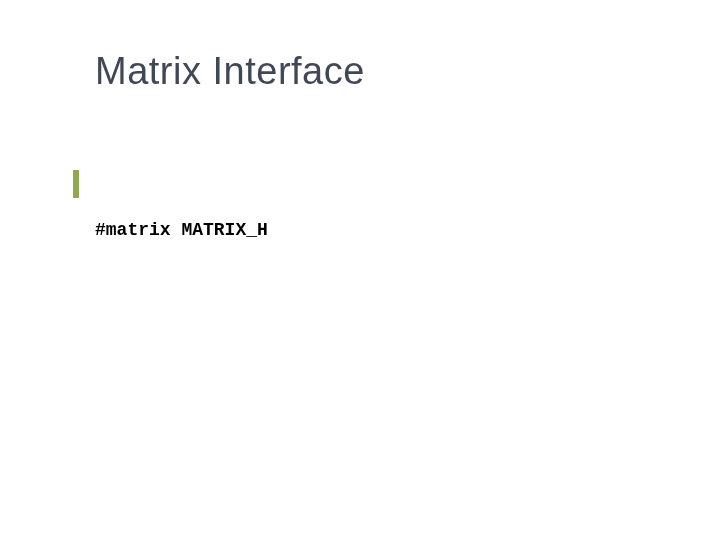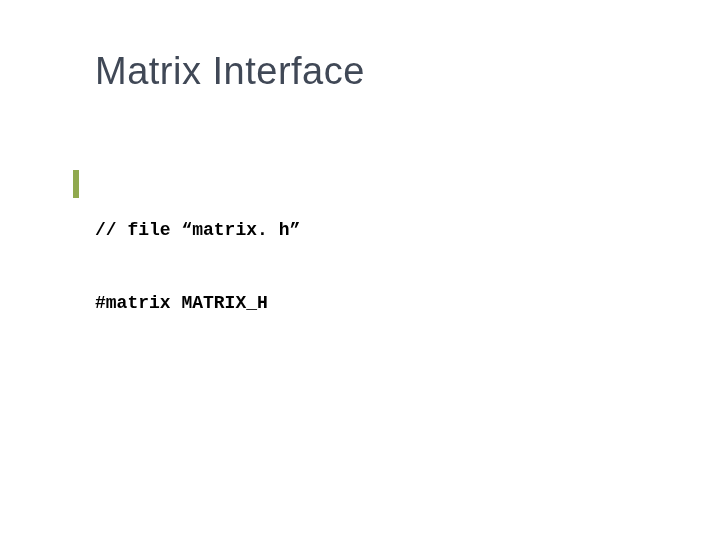--- a/index.html
+++ b/index.html
@@ -50,21 +50,20 @@
 </style>
 </head>
 <body>
 
 <div class="slide">
   <div class="accent"></div>
   <h1 class="title">Matrix Interface</h1>
 
   <div class="code">
     <div class="block">
-      <div>// file “matrix. h”</div>
       <div>#matrix MATRIX_H</div>
     </div>
     <div class="block">
       
       
     </div>
     
   </div>
 </div>
 

